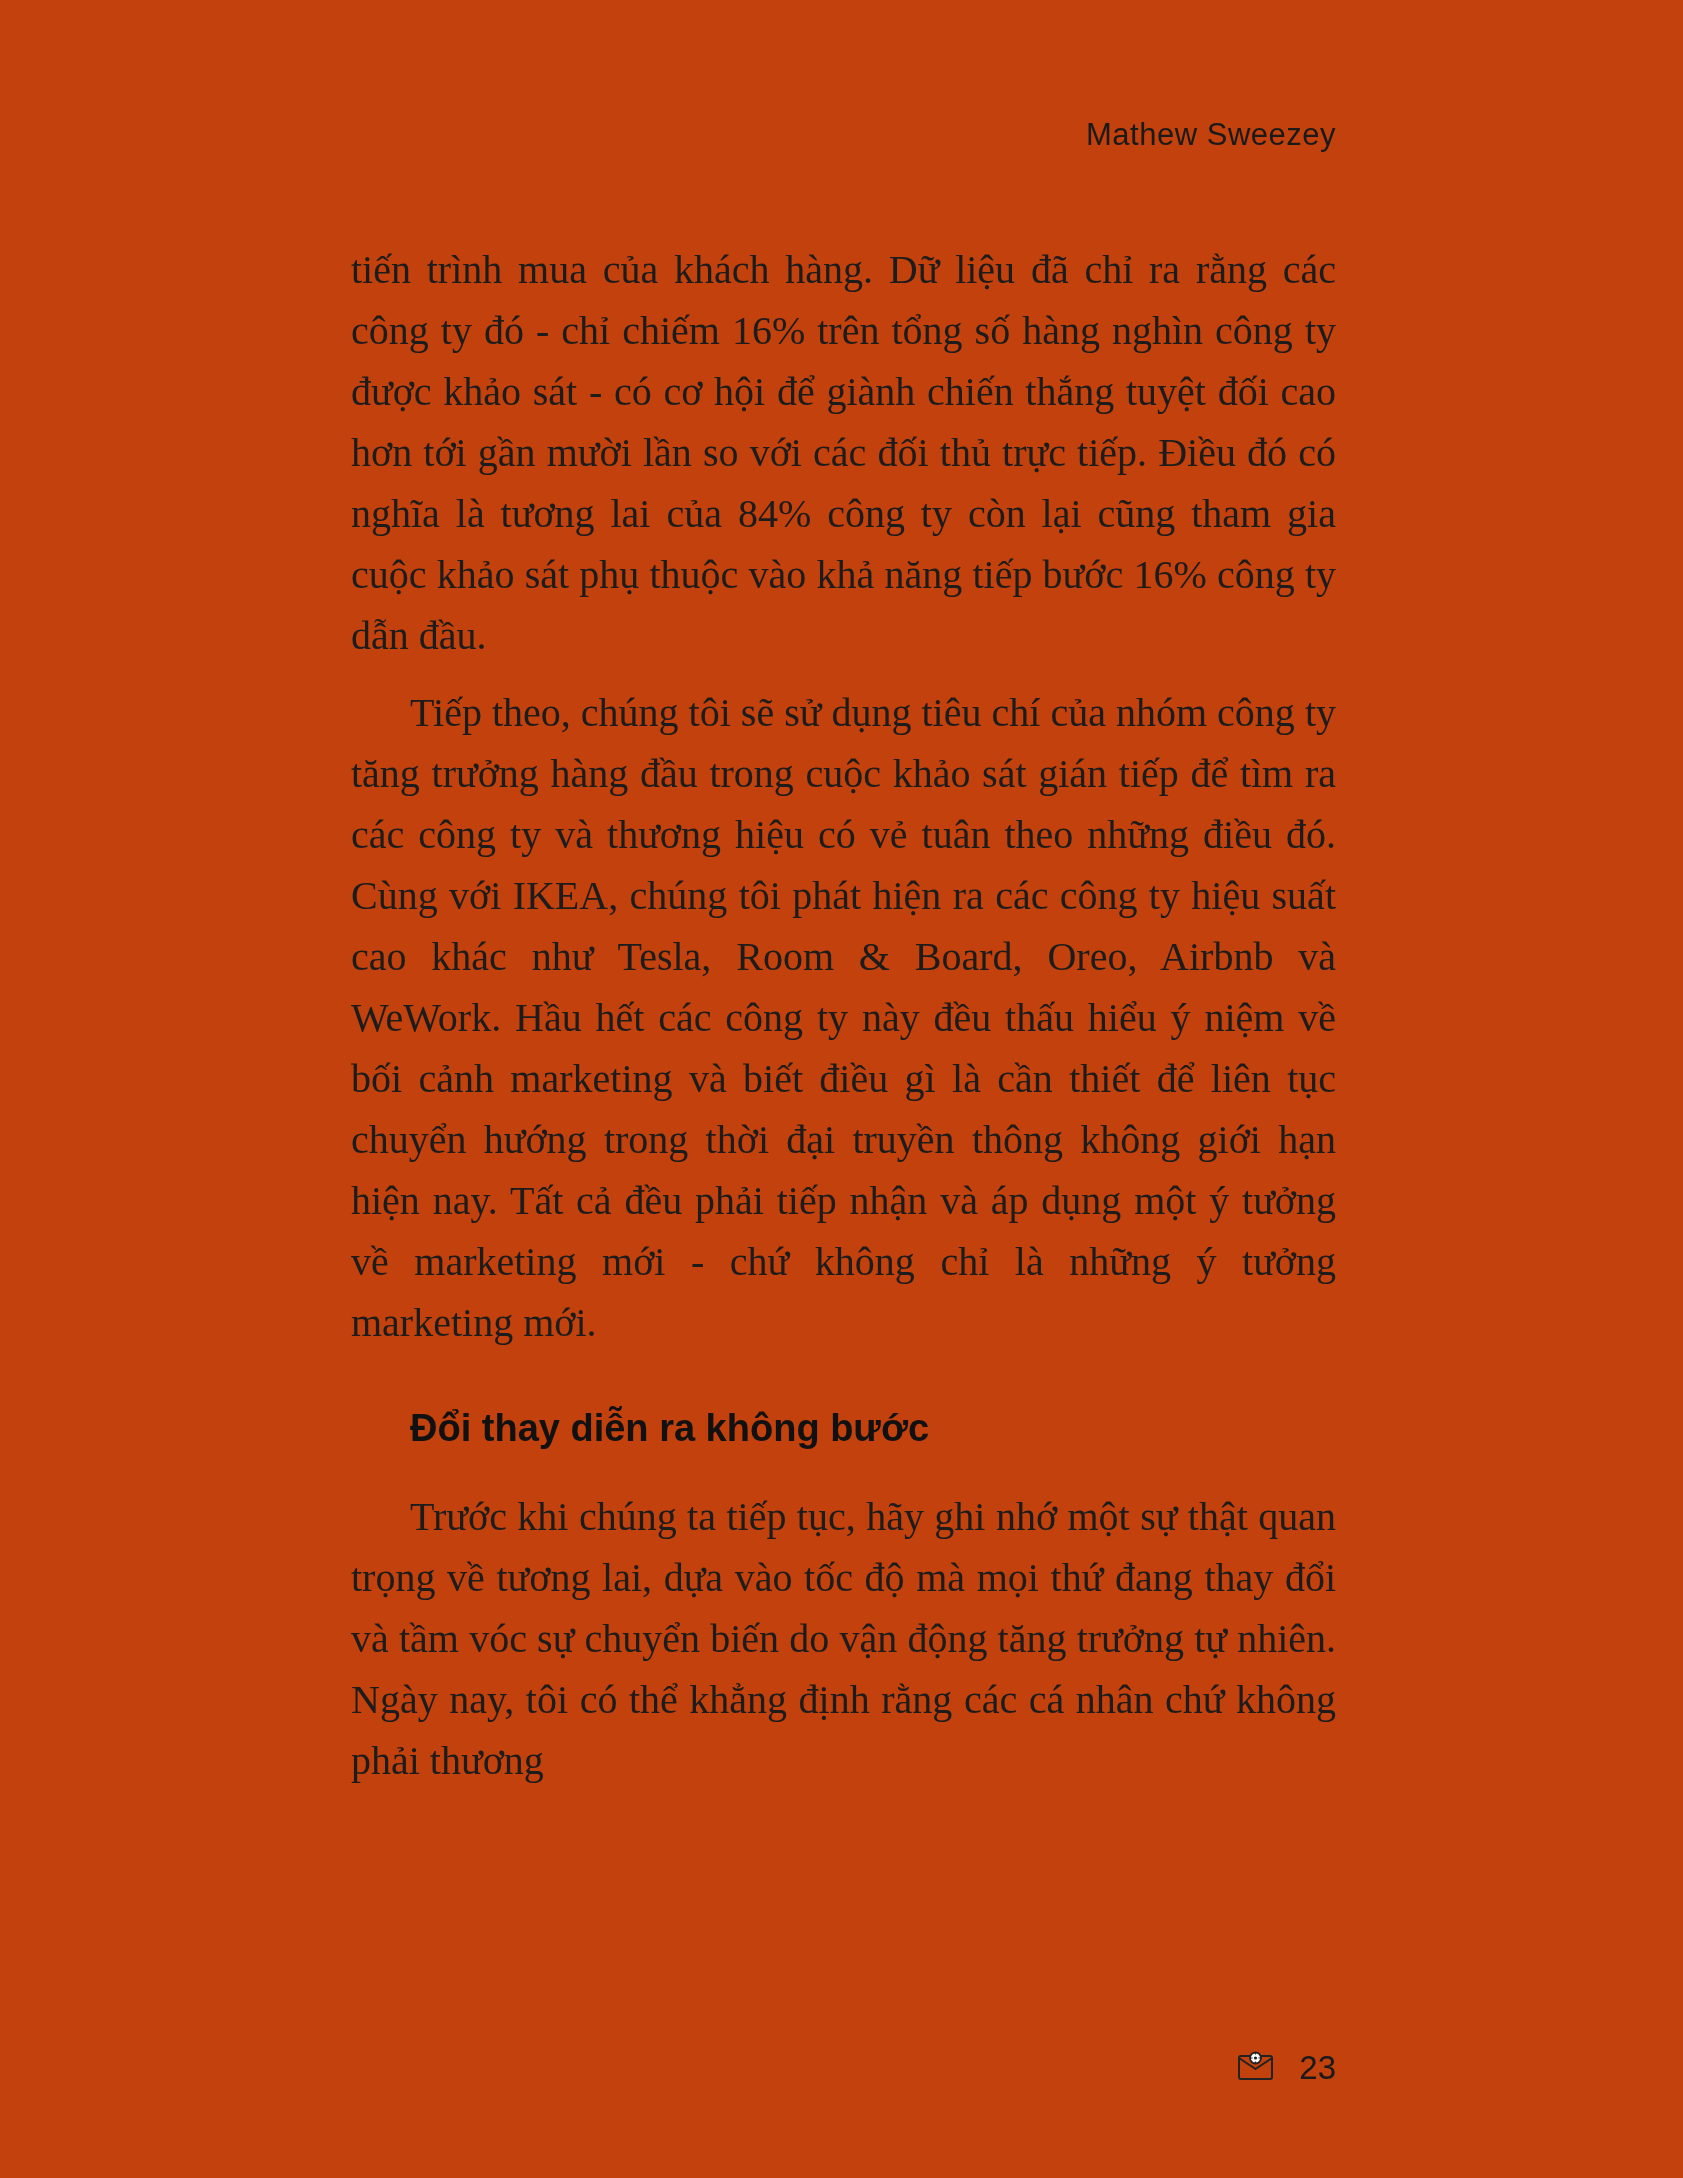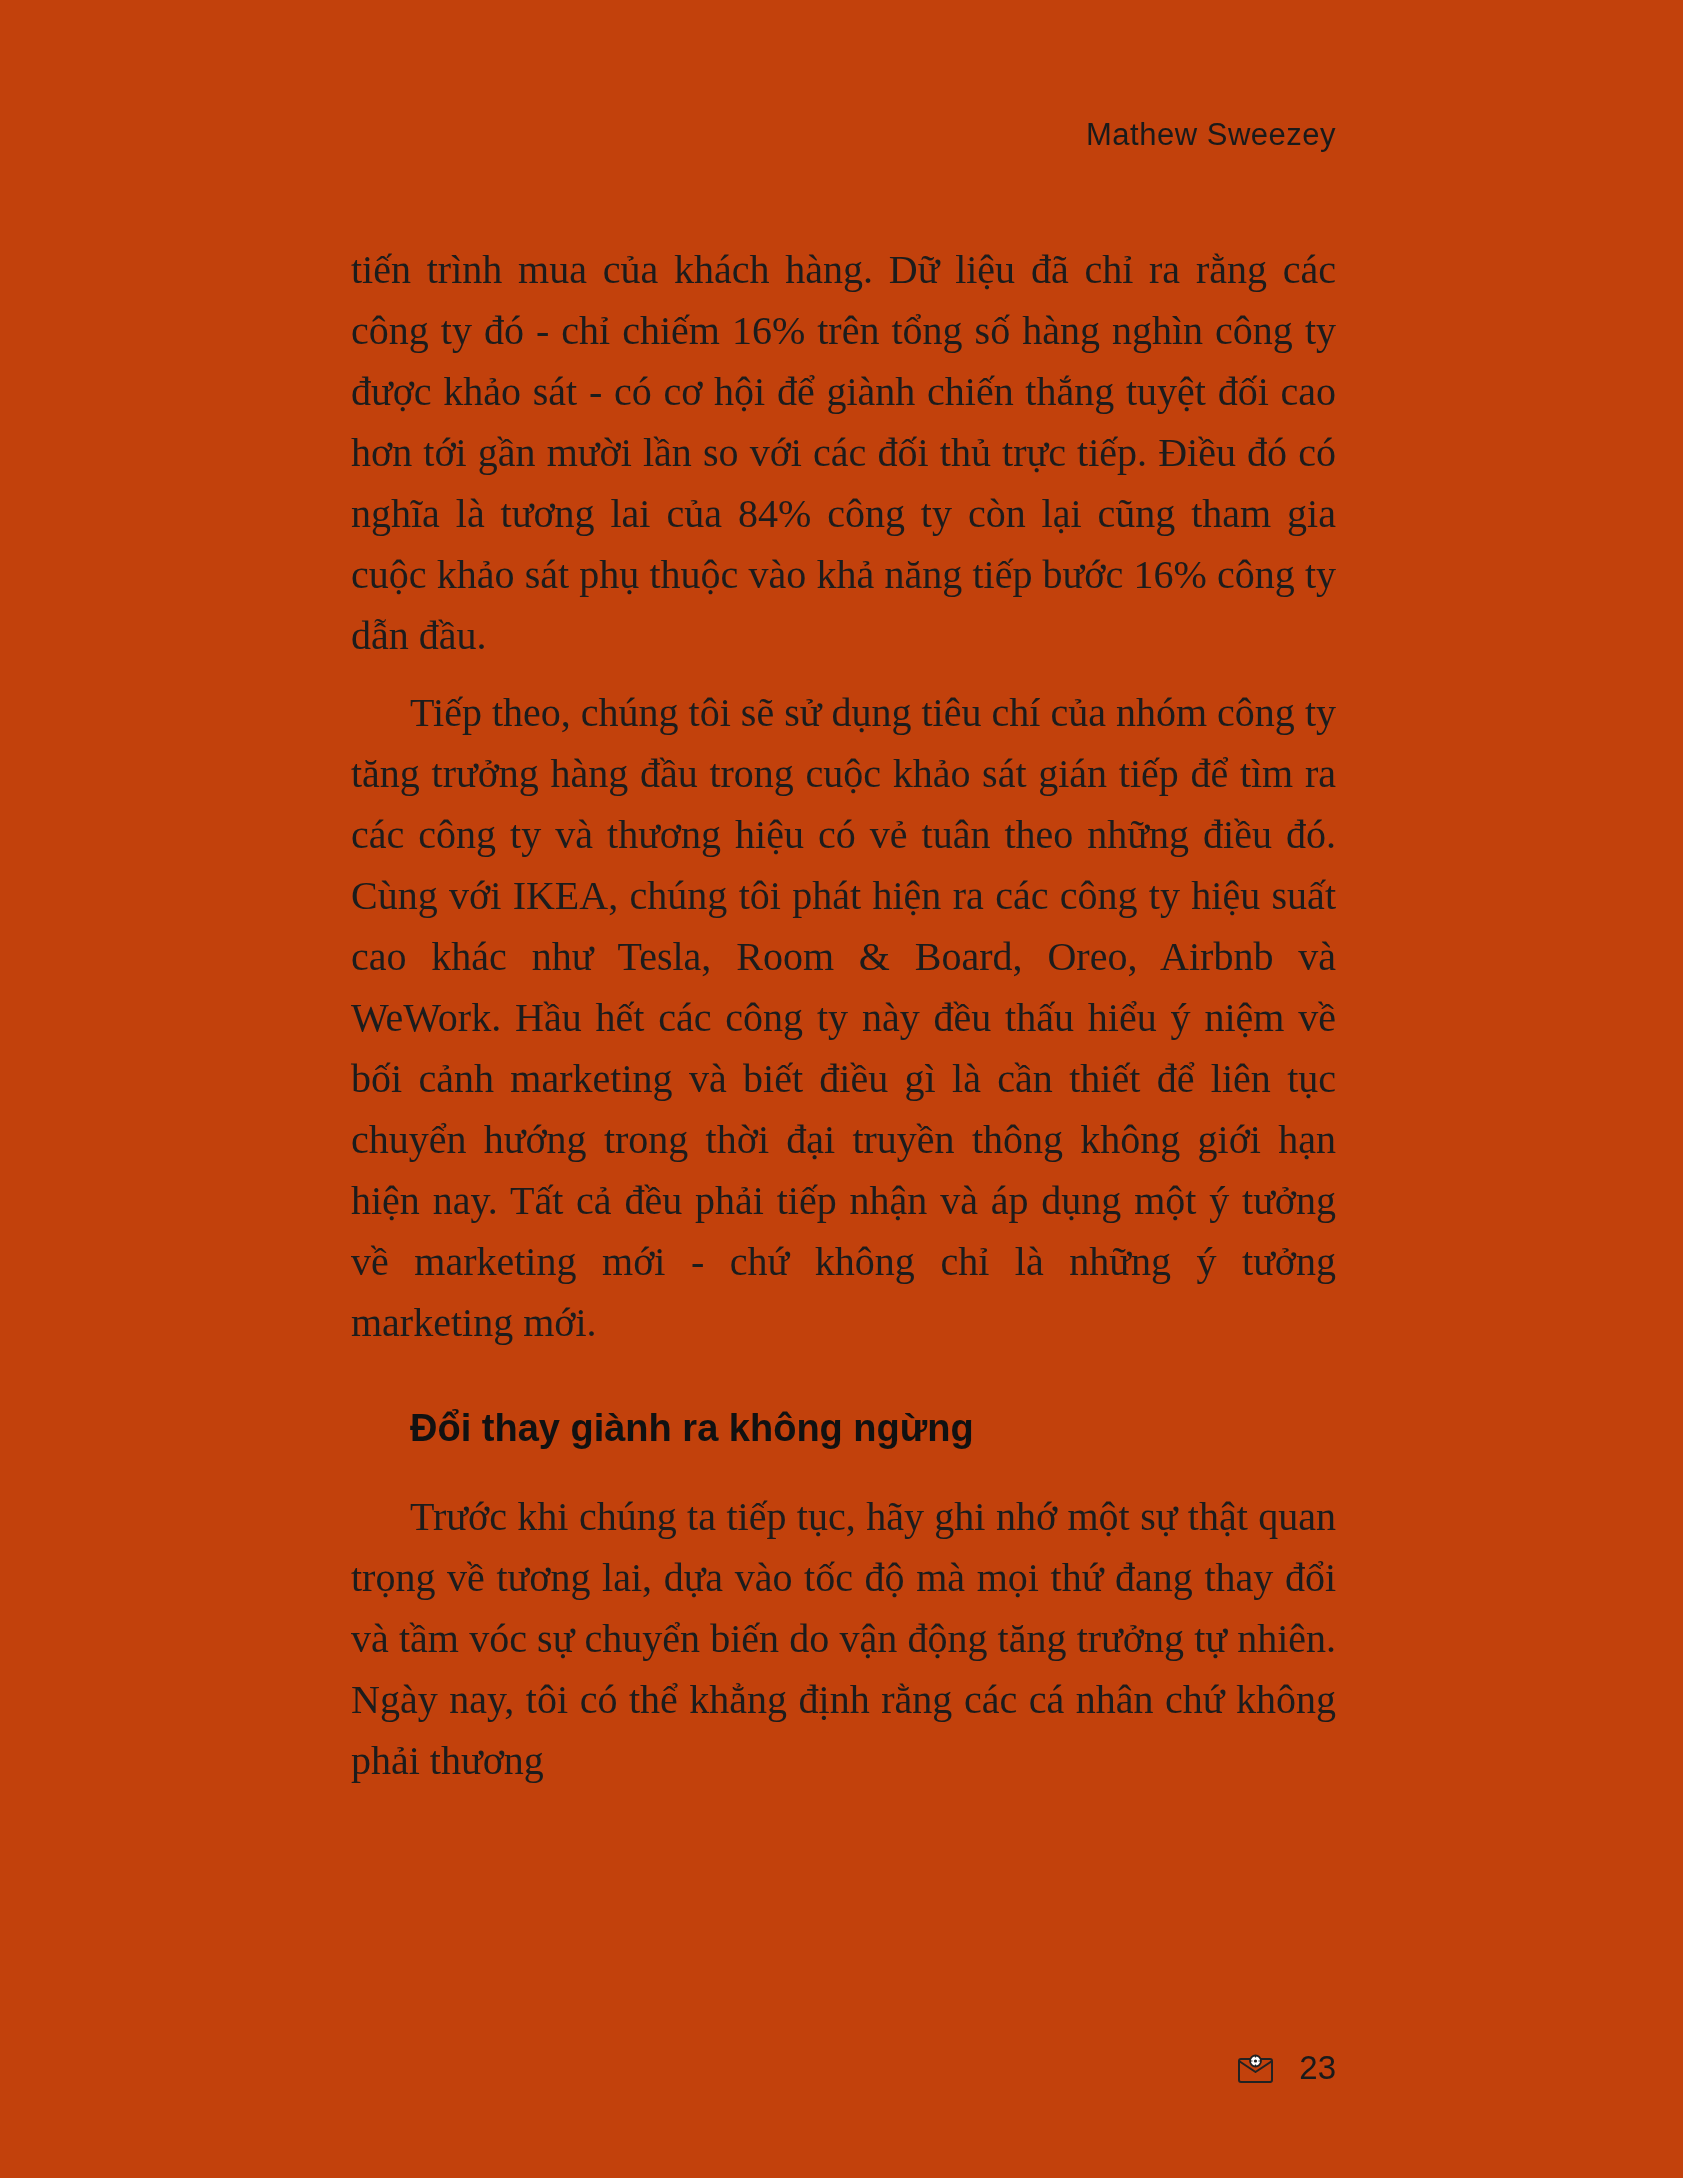--- a/index.html
+++ b/index.html
@@ -52,21 +52,21 @@
     color: #111111;
     margin: 53px 0 34px 59px;
     text-align: left;
     line-height: 1.2;
   }
   .page-footer {
     position: absolute;
     right: 347px;
     bottom: 91px;
     display: flex;
-    align-items: center;
+    align-items: flex-start;
     gap: 24px;
   }
   .footer-icon {
     display: inline-flex;
     align-items: center;
   }
   .page-number {
     font-family: "Liberation Sans", sans-serif;
     font-size: 33px;
     color: #1a1a1a;
@@ -78,21 +78,21 @@
 <div class="page">
 
   <div class="running-head">Mathew Sweezey</div>
 
   <div class="body-text">
 
     <p class="continued">tiến trình mua của khách hàng. Dữ liệu đã chỉ ra rằng các công ty đó - chỉ chiếm 16% trên tổng số hàng nghìn công ty được khảo sát - có cơ hội để giành chiến thắng tuyệt đối cao hơn tới gần mười lần so với các đối thủ trực tiếp. Điều đó có nghĩa là tương lai của 84% công ty còn lại cũng tham gia cuộc khảo sát phụ thuộc vào khả năng tiếp bước 16% công ty dẫn đầu.</p>
 
     <p>Tiếp theo, chúng tôi sẽ sử dụng tiêu chí của nhóm công ty tăng trưởng hàng đầu trong cuộc khảo sát gián tiếp để tìm ra các công ty và thương hiệu có vẻ tuân theo những điều đó. Cùng với IKEA, chúng tôi phát hiện ra các công ty hiệu suất cao khác như Tesla, Room &amp; Board, Oreo, Airbnb và WeWork. Hầu hết các công ty này đều thấu hiểu ý niệm về bối cảnh marketing và biết điều gì là cần thiết để liên tục chuyển hướng trong thời đại truyền thông không giới hạn hiện nay. Tất cả đều phải tiếp nhận và áp dụng một ý tưởng về marketing mới - chứ không chỉ là những ý tưởng marketing mới.</p>
 
-    <h2 class="section-heading">Đổi thay giành ra không ngừng</h2>
+    <h2 class="section-heading">Đổi thay diễn ra không bước</h2>
 
     <p>Trước khi chúng ta tiếp tục, hãy ghi nhớ một sự thật quan trọng về tương lai, dựa vào tốc độ mà mọi thứ đang thay đổi và tầm vóc sự chuyển biến do vận động tăng trưởng tự nhiên. Ngày nay, tôi có thể khẳng định rằng các cá nhân chứ không phải thương</p>
 
   </div>
 
   <div class="page-footer">
     <span class="footer-icon">
       <svg width="38" height="32" viewBox="0 0 38 32" aria-hidden="true">
         <rect x="2" y="7" width="33" height="23" rx="2" fill="none" stroke="#222222" stroke-width="2"></rect>
         <path d="M2 9 L18.5 20 L35 9" fill="none" stroke="#222222" stroke-width="2" stroke-linejoin="round"></path>

